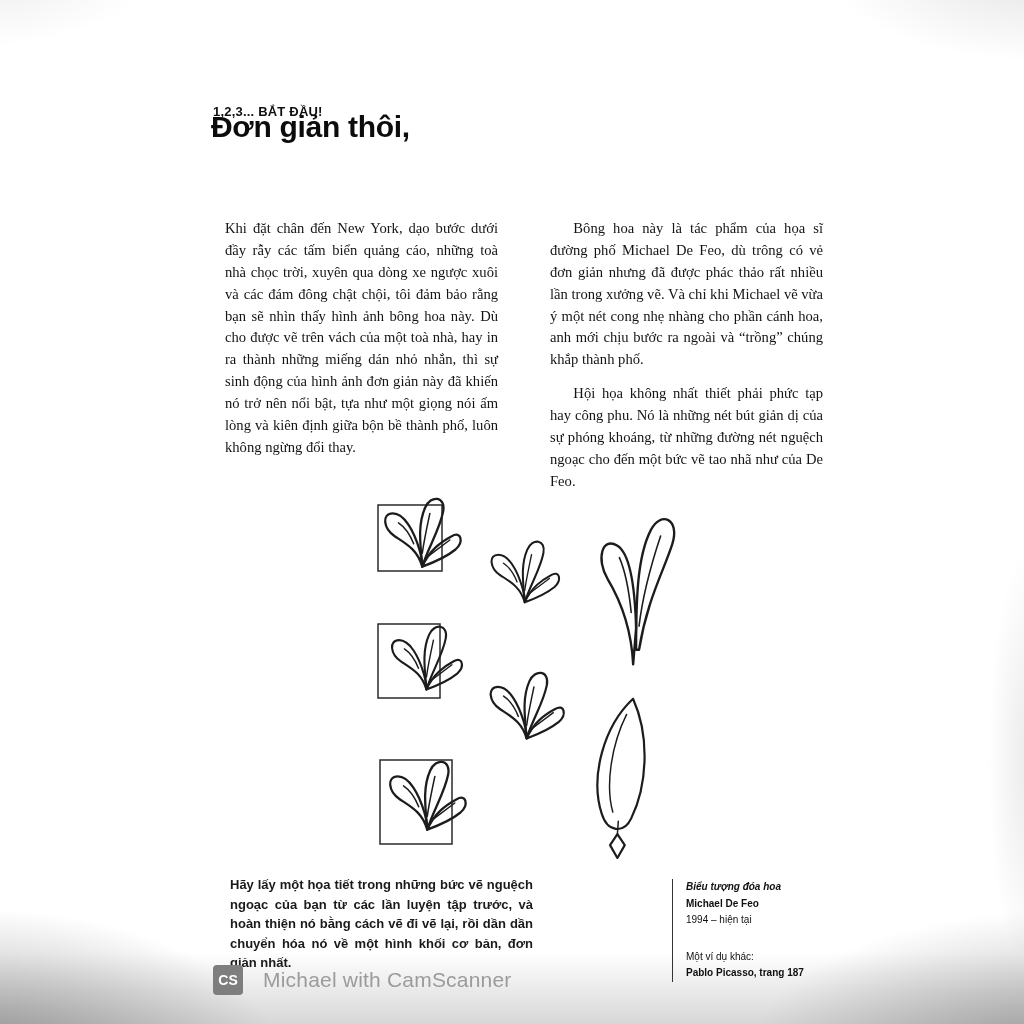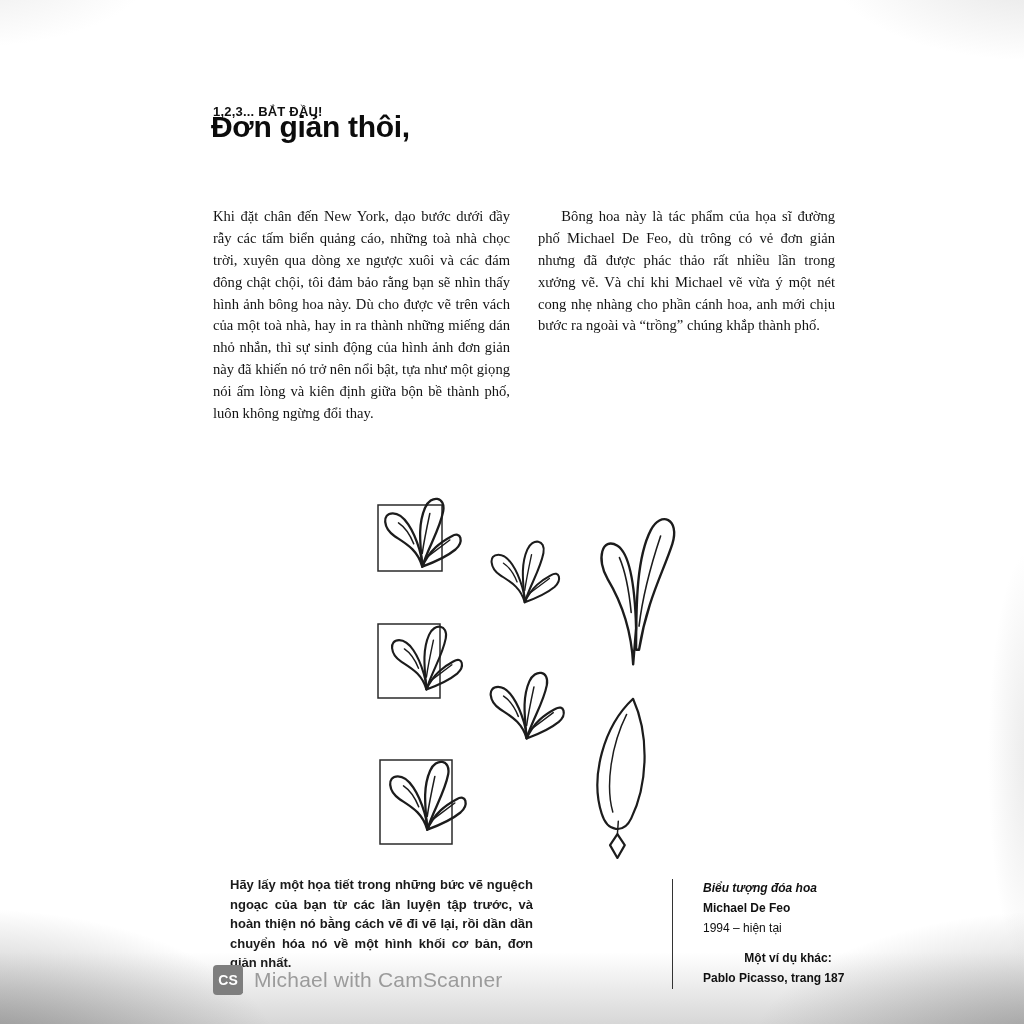--- a/index.html
+++ b/index.html
@@ -31,49 +31,49 @@
   }
   .columns{
     left:213px;top:206px;width:622px;
     display:flex;gap:28px;
   }
   .col{
     width:297px;
     font-family:"Liberation Serif",serif;
     font-size:14.6px;line-height:1.5;text-align:justify;color:#141414;
   }
-  .col p{margin:0;}
+  .col p{margin:12px;}
   .col p + p{margin-top:9px;}
   .col.right p{text-indent:1.6em;}
 
   .sketches{left:320px;top:478px;width:520px;height:400px;}
   .sketches svg{display:block;}
   .ink{fill:none;stroke:#1c1c1c;stroke-width:2.4;stroke-linecap:round;stroke-linejoin:round;}
   .ink-thin{fill:none;stroke:#1c1c1c;stroke-width:1.6;stroke-linecap:round;}
   .frame{fill:none;stroke:#2a2a2a;stroke-width:1.5;}
 
   .caption{
     left:230px;top:858px;width:303px;
     font-size:13px;font-weight:700;line-height:1.5;color:#1a1a1a;text-align:justify;margin-top:17px;
   }
   .credit{
     left:672px;top:879px;width:170px;
-    border-left:1.5px solid #333;padding-left:30px;
-    font-size:12px;line-height:1.65;color:#101010;
+    border-left:1.5px solid #333;padding-left:13px;
+    font-size:10px;line-height:1.65;color:#101010;
   }
   .credit .c-title{font-style:italic;font-weight:700;}
   .credit .c-artist{font-weight:700;}
-  .credit .c-more-label{font-weight:700;margin-top:11px;text-align:center;}
+  .credit .c-more-label{font-weight:400;margin-top:20px;}
   .credit .c-more-value{font-weight:700;}
 
   .page-num{
     left:229px;top:981px;font-size:13px;color:#6e6e6e;z-index:2;
   }
   .watermark{
-    left:213px;top:965px;display:flex;align-items:center;gap:11px;z-index:3;
+    left:213px;top:965px;display:flex;align-items:center;gap:20px;z-index:3;
   }
   .cs-badge{
     width:30px;height:30px;border-radius:4px;background:#7e7e7e;
     color:#ffffff;font-weight:700;font-size:14px;
     display:flex;align-items:center;justify-content:center;
   }
   .wm-text{color:#9b9b9b;font-size:21px;letter-spacing:.2px;}
 </style>
 </head>
 <body>
@@ -85,20 +85,21 @@
 <div class="layer title">
   <div>Đơn giản thôi,</div>
 </div>
 
 <div class="layer columns">
   <div class="col left">
     <p>Khi đặt chân đến New York, dạo bước dưới đầy rẫy các tấm biển quảng cáo, những toà nhà chọc trời, xuyên qua dòng xe ngược xuôi và các đám đông chật chội, tôi đảm bảo rằng bạn sẽ nhìn thấy hình ảnh bông hoa này. Dù cho được vẽ trên vách của một toà nhà, hay in ra thành những miếng dán nhỏ nhắn, thì sự sinh động của hình ảnh đơn giản này đã khiến nó trở nên nổi bật, tựa như một giọng nói ấm lòng và kiên định giữa bộn bề thành phố, luôn không ngừng đổi thay.</p>
   </div>
   <div class="col right">
     <p>Bông hoa này là tác phẩm của họa sĩ đường phố Michael De Feo, dù trông có vẻ đơn giản nhưng đã được phác thảo rất nhiều lần trong xưởng vẽ. Và chỉ khi Michael vẽ vừa ý một nét cong nhẹ nhàng cho phần cánh hoa, anh mới chịu bước ra ngoài và “trồng” chúng khắp thành phố.</p>
+    <p>Hội họa không nhất thiết phải phức tạp hay công phu. Nó là những nét bút giản dị của sự phóng khoáng, từ những đường nét nguệch ngoạc cho đến một bức vẽ tao nhã như của De Feo.</p>
   </div>
 </div>
 
 <div class="layer sketches">
   <svg width="520" height="400" viewBox="0 0 520 400" xmlns="http://www.w3.org/2000/svg">
     <defs>
       <symbol id="flw" viewBox="0 0 100 100" overflow="visible">
         <path class="ink" d="M55 88 C50 70 38 64 26 56 C14 48 12 32 24 32 C36 32 46 50 52 70 C54 76 55 82 55 88 Z"></path>
         <path class="ink" d="M55 88 C53 64 50 44 58 26 C64 12 80 14 77 30 C73 50 62 66 55 88 Z"></path>
         <path class="ink" d="M55 88 C63 70 75 62 86 56 C96 50 99 62 90 70 C79 79 66 84 55 88 Z"></path>

